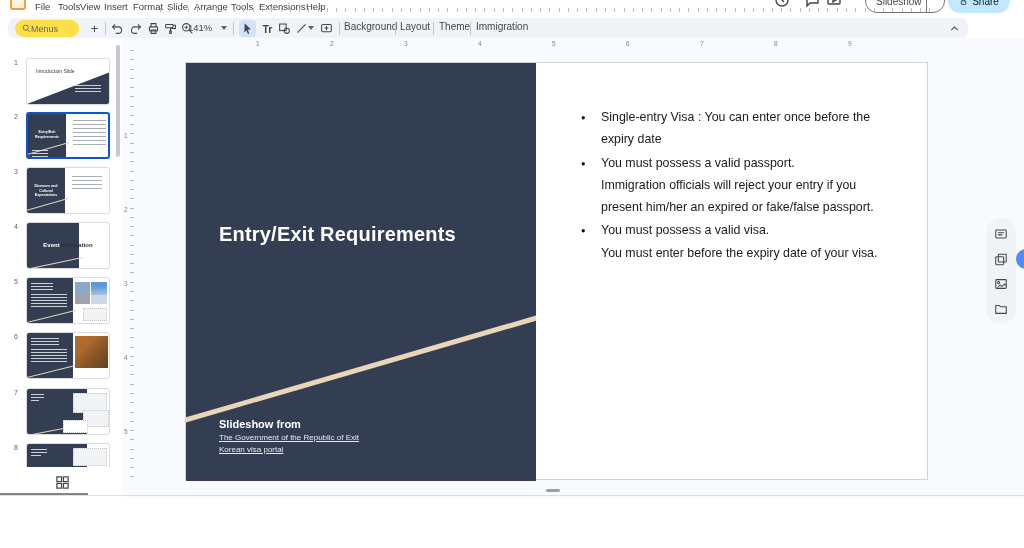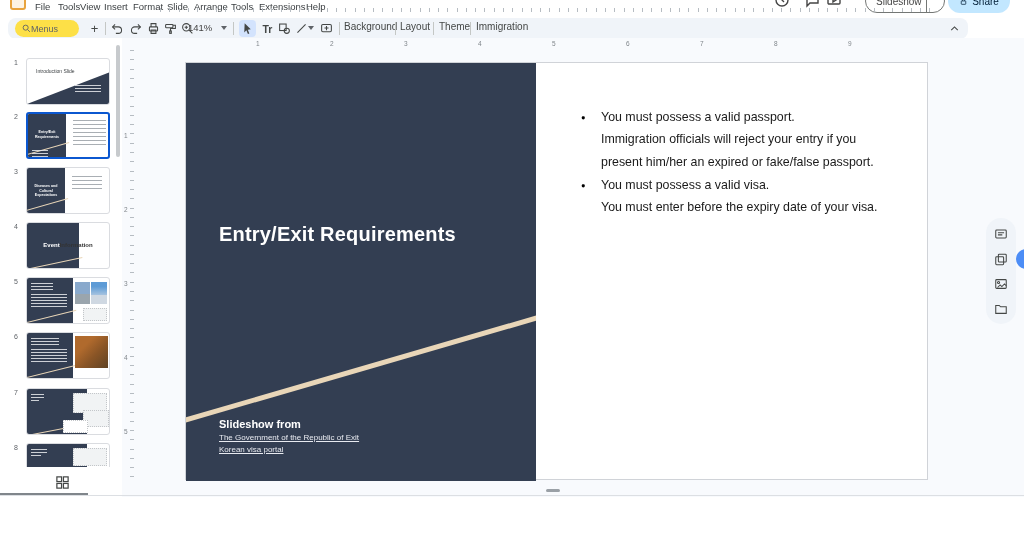--- a/index.html
+++ b/index.html
@@ -390,20 +390,22 @@
         <line x1="-4" y1="358" x2="354" y2="254" stroke="#e9d6b8" stroke-width="5"></line>
       </svg>
       <div id="slide-title">Entry/Exit Requirements</div>
       <div id="resource">
         <h4>Slideshow from</h4>
         <a href="#">The Government of the Republic of Exit</a>
         <a href="#">Korean visa portal</a>
       </div>
     </div>
     <ul id="bullets">
+      <li>Single-entry Visa : You can enter once before the
+expiry date</li>
       <li>You must possess a valid passport.
 Immigration officials will reject your entry if you
 present him/her an expired or fake/false passport.</li>
       <li>You must possess a valid visa.
 You must enter before the expiry date of your visa.</li>
     </ul>
   </div>
   <div id="notes-handle"></div>
 
   <div id="side-panel">

